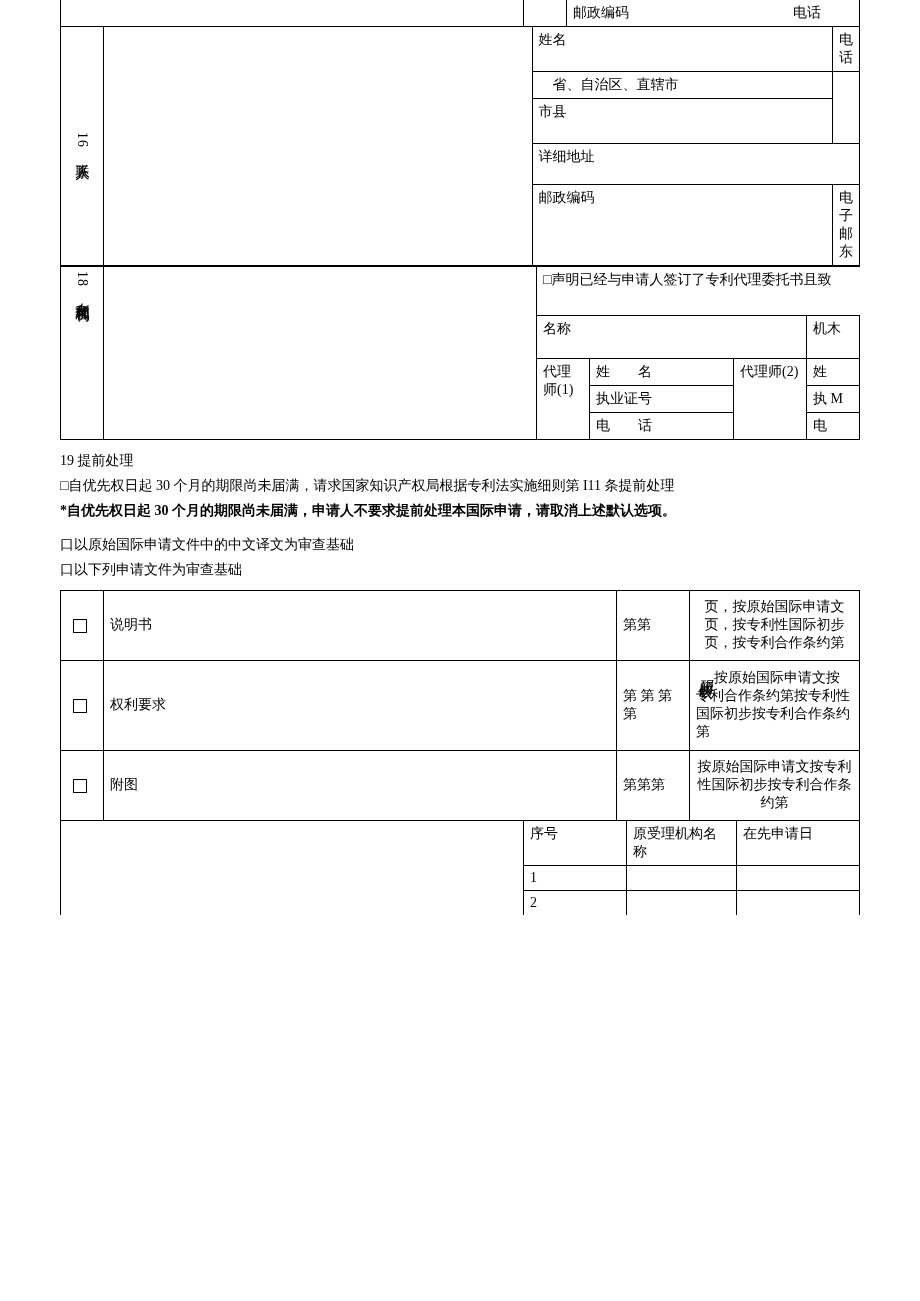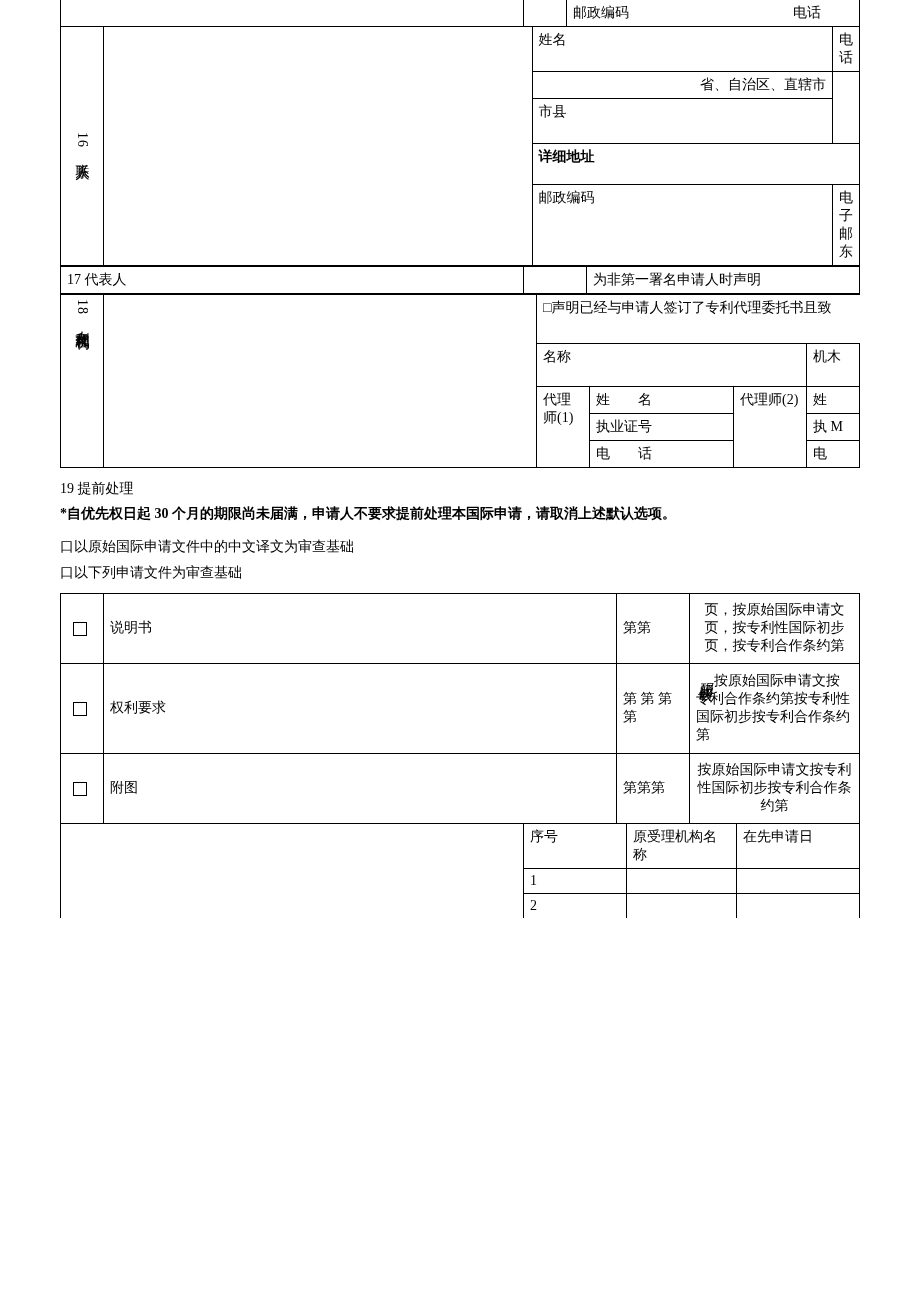--- a/index.html
+++ b/index.html
@@ -80,45 +80,36 @@
 <tbody>
         <tr>
   <td rowspan="5" style="width:30px;vertical-align:middle;text-align:center;" class="no-top">
     <span class="vtext-small">16 联系人</span>
   </td>
   <td rowspan="5" style="width:420px;" class="no-top"></td>
   <td class="no-top" style="width:290px;">姓名</td>
   <td class="no-top">电话</td>
 </tr>
 <tr>
-  <td style="padding-left:20px;text-align:right;">省、自治区、直辖市</td>
+  <td style="padding-left:20px;">省、自治区、直辖市</td>
   <td rowspan="2"></td>
 </tr>
 <tr>
   <td style="height:36px;">市县</td>
 </tr>
 <tr>
-  <td colspan="2" style="height:32px;font-weight:bold;">详细地址</td>
+  <td colspan="2" style="height:32px;">详细地址</td>
 </tr>
 <tr>
   <td>邮政编码</td>
   <td>电子邮东</td>
 </tr>
 </tbody>
     </table>
 
-<table>
-<tbody>
-        <tr>
-  <td style="width:450px;">17 代表人</td>
-  <td style="width:50px;"></td>
-  <td>为非第一署名申请人时声明</td>
-</tr>
-</tbody>
-    </table>
 
 <table>
 <tbody>
         <tr>
   <td rowspan="5" style="width:30px;vertical-align:top;text-align:center;">
     <span class="vtext-small">18 专利代理机构</span>
   </td>
   <td rowspan="5" style="width:420px;"></td>
   <td colspan="4" class="no-right" style="height:40px;">
     <span class="squarebox">□</span><span>声明已经与申请人签订了专利代理委托书且致</span>
@@ -140,20 +131,21 @@
 </tr>
 <tr>
   <td>电&nbsp;&nbsp;&nbsp;&nbsp;&nbsp;&nbsp;&nbsp;&nbsp;话</td>
   <td>电</td>
 </tr>
 </tbody>
     </table>
 
 <div class="section-text">
   <div>19 提前处理</div>
+  <div>□自优先权日起 30 个月的期限尚未届满，请求国家知识产权局根据专利法实施细则第 I11 条提前处理</div>
   <div class="bold">*自优先权日起 30 个月的期限尚未届满，申请人不要求提前处理本国际申请，请取消上述默认选项。</div>
 </div>
 
 <div class="section-text">
   <div>口以原始国际申请文件中的中文译文为审查基础</div>
   <div>口以下列申请文件为审查基础</div>
 </div>
 
 <table>
 <tbody>

